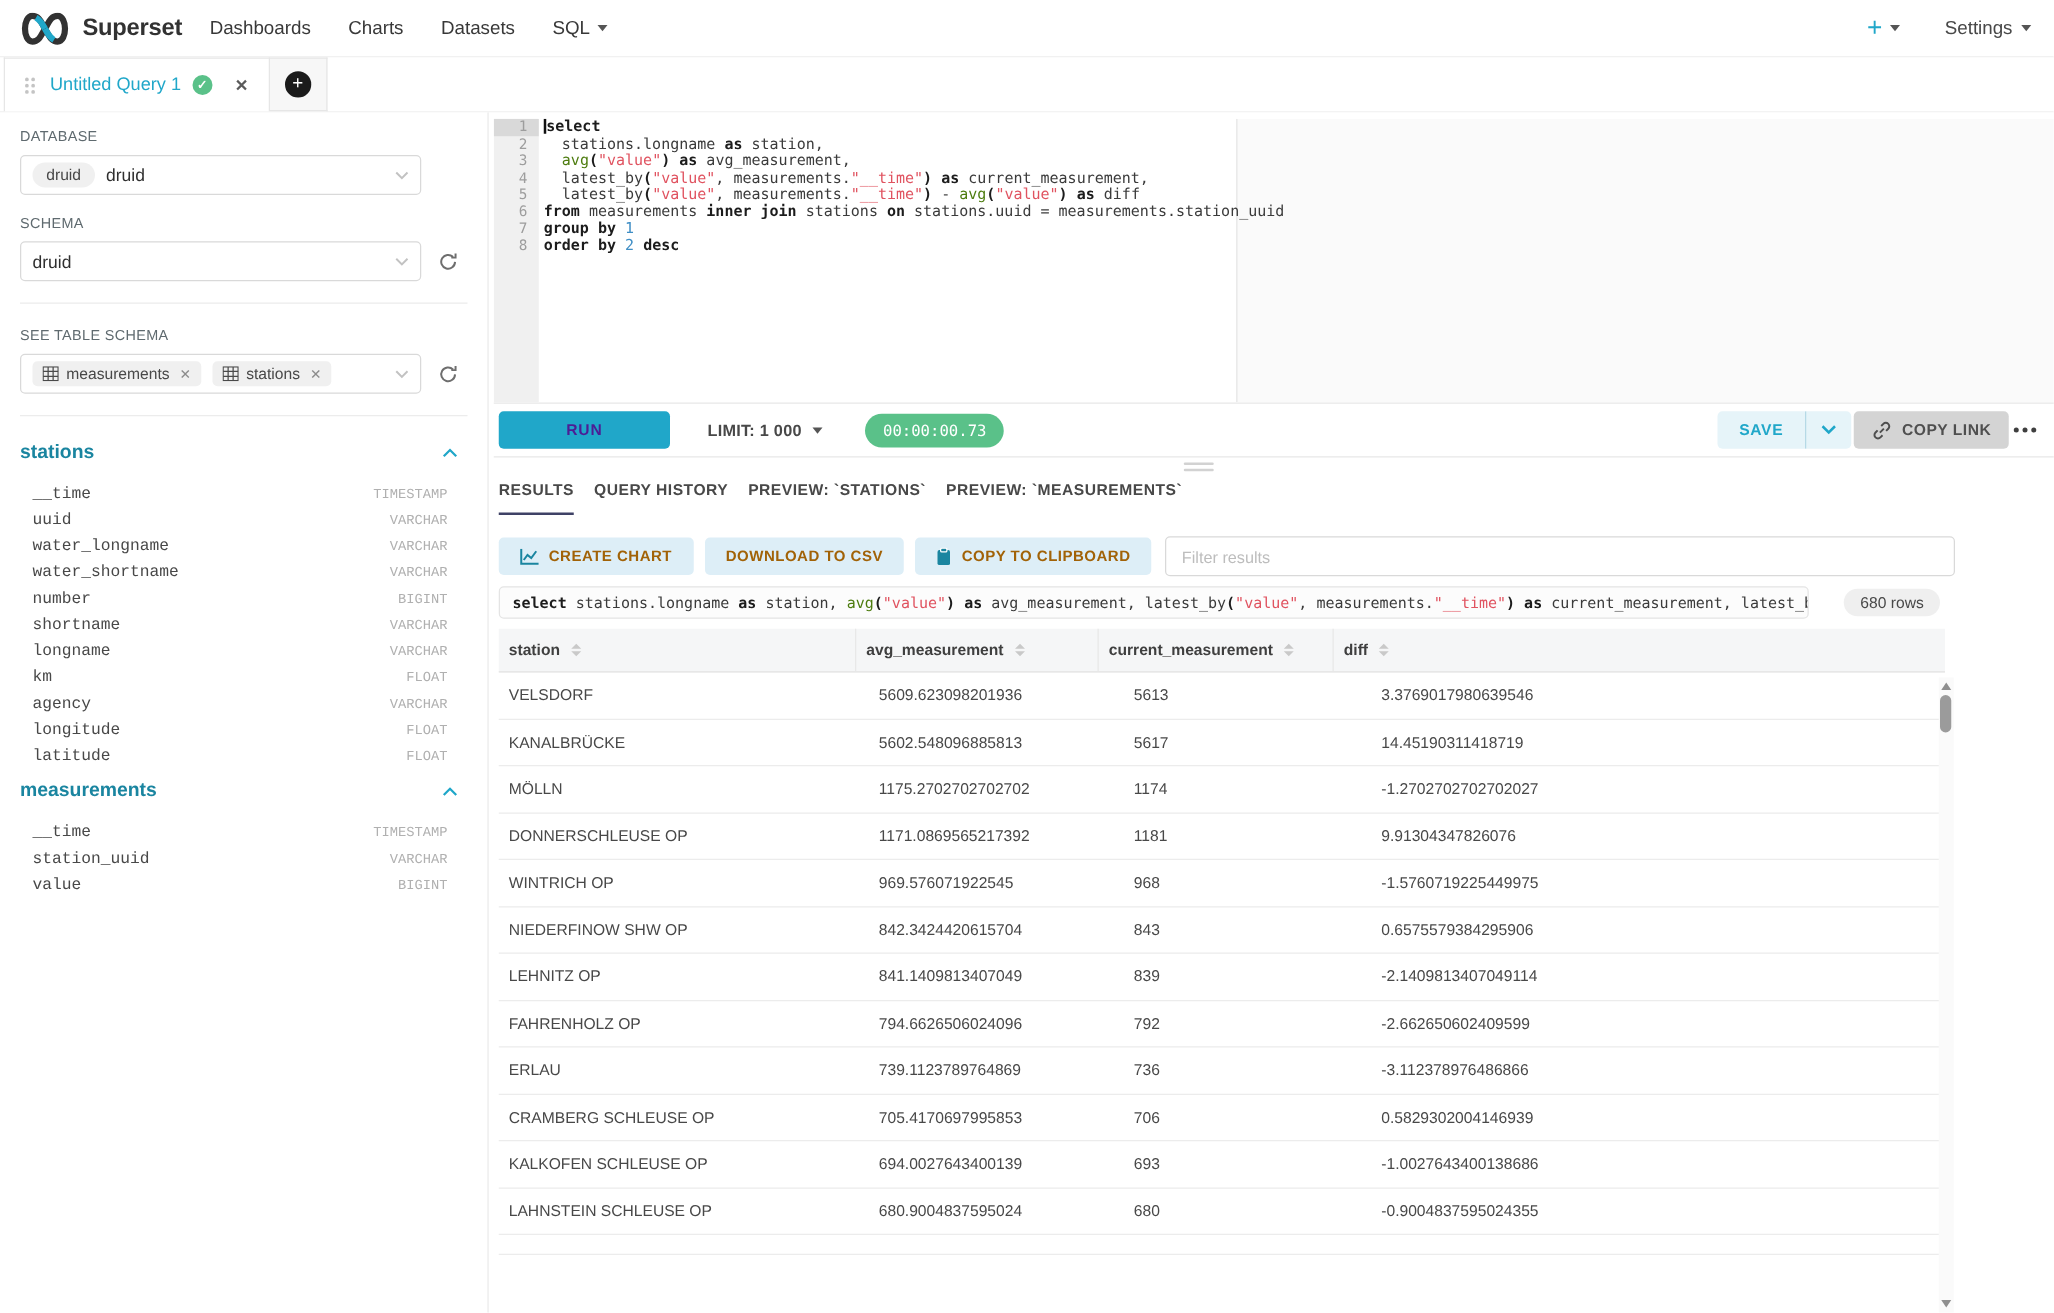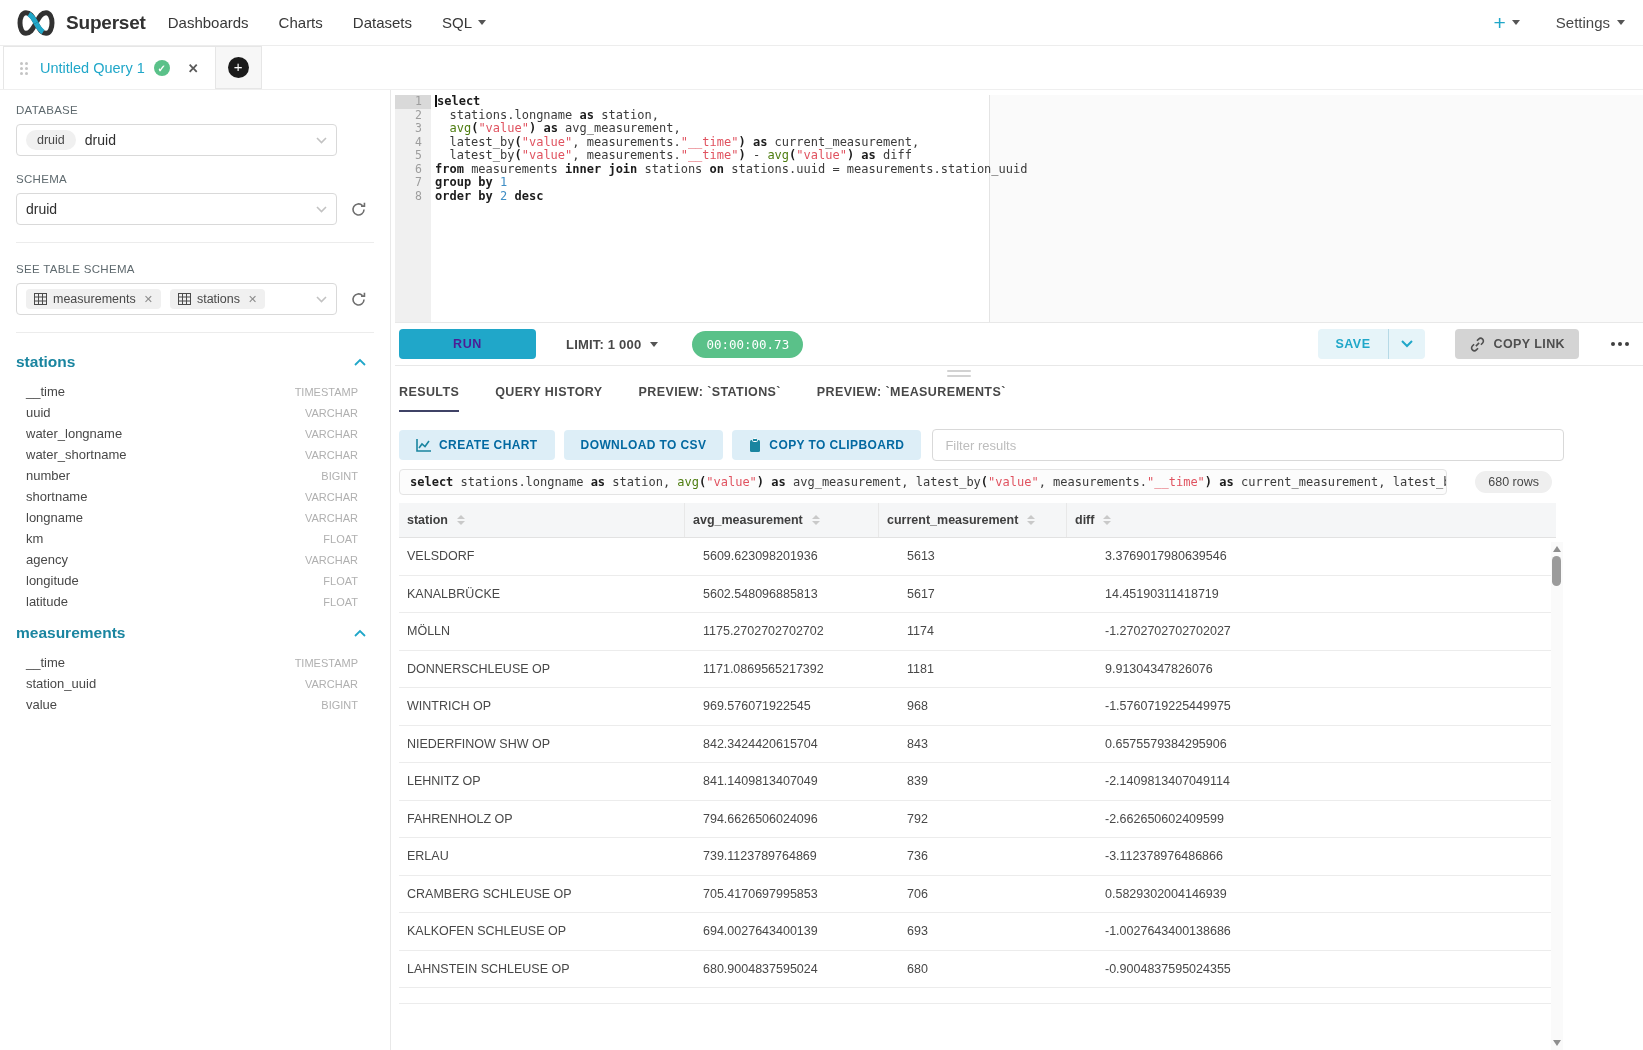--- a/index.html
+++ b/index.html
@@ -48,22 +48,22 @@
   .pill { background:#f0f0f0; border-radius:11px; padding:3px 11px; font-size:12.5px; color:#484848; }
   .sel-value { font-size:14px; color:#2f2f2f; }
   .tpill { background:#f0f0f0; border-radius:4px; padding:3px 8px; font-size:12.5px; color:#484848;
     display:flex; align-items:center; gap:6px; }
   .tpill .x { color:#8c8c8c; font-size:11px; margin-left:2px; cursor:pointer; }
   .refresh-btn { width:18px; margin-left:13px; cursor:pointer; flex:none; }
   .side-divider { border:none; border-top:1px solid #ececec; margin:6px 0 20px 0; }
   .tbl-head { display:flex; align-items:center; justify-content:space-between; width:350px;
     margin:2px 0 10px 0; cursor:pointer; }
   .tbl-head .tname { color:#1a85a0; font-size:15.5px; font-weight:bold; }
-  .col-row { display:flex; justify-content:space-between; align-items:center;
-    width:350px; height:21px; padding:0 8px 0 10px; }
+  .col-row { display:flex; justify-content:space-between; align-items:flex-end;
+    width:350px; height:21px; padding:0 8px 0 10px;font-family:Liberation Mono, monospace; }
   .col-name { font-size:13px; color:#484848; }
   .col-type { font-size:11px; color:#b0b0b0; }
   .tbl-block { margin-bottom:12px; }
 
   
   .content { position:absolute; top:90px; left:391px; right:0; bottom:0; background:#fff; }
 
   
   .editor { position:absolute; top:5px; left:4px; right:0; height:227px; overflow:hidden; }
   .gutter { position:absolute; top:0; left:0; width:36px; bottom:0; background:#f0f0f0; }
@@ -86,45 +86,45 @@
   .ed-toolbar { position:absolute; top:232px; left:4px; right:0; height:44px;
     border-top:1px solid #e8e8e8; border-bottom:1px solid #e8e8e8;
     display:flex; align-items:center; background:#fff; }
   .run-btn { width:137px; height:30px; margin-left:4px; background:#20a7c9; border:none; border-radius:4px;
     color:#4c1d95; font-size:12.5px; font-weight:bold; letter-spacing:.6px; cursor:pointer;
     font-family:"Liberation Sans",sans-serif; }
   .limit-group { display:flex; align-items:center; gap:9px; margin-left:30px; cursor:pointer; }
   .limit-text { font-size:13px; font-weight:bold; color:#484848; letter-spacing:.2px; }
   .timer-pill { margin-left:34px; background:#5ac189; color:#fff; border-radius:15px;
     font-size:12.5px; padding:6px 14px; font-family:"DejaVu Sans Mono",monospace; }
-  .ed-right { margin-left:auto; display:flex; align-items:center; gap:30px; margin-right:14px; }
+  .ed-right { margin-left:auto; display:flex; align-items:center; gap:2px; margin-right:14px; }
   .save-split { display:flex; align-items:stretch; height:30px; background:#e6f4f9; border-radius:4px; overflow:hidden; }
   .save-main { display:flex; align-items:center; padding:0 17px; color:#20a7c9; font-size:12.5px;
     font-weight:bold; letter-spacing:.5px; cursor:pointer; }
   .save-split .split-divider { width:1px; background:#b6d9e6; }
   .save-caret { width:36px; display:flex; align-items:center; justify-content:center; cursor:pointer; }
   .copylink-btn { display:flex; align-items:center; gap:8px; height:30px; padding:0 14px;
     background:#d4d4d4; border-radius:4px; color:#4f4f4f; font-size:12.5px; font-weight:bold;
     letter-spacing:.4px; cursor:pointer; }
   .dots3 { display:flex; gap:3px; margin-left:2px; cursor:pointer; }
   .dots3 i { width:4px; height:4px; background:#3f3f3f; border-radius:50%; }
 
   
   .pane-grip { position:absolute; top:280px; left:556px; width:24px; cursor:row-resize; }
   .pane-grip i { display:block; height:2px; background:#d2d2d2; margin-bottom:3px; border-radius:1px; }
 
   
   .south { position:absolute; top:288px; left:8px; right:0; bottom:0; }
-  .res-tabs { display:flex; gap:36px; padding-top:7px; }
+  .res-tabs { display:flex; gap:16px; padding-top:7px; }
   .res-tab { font-size:12.5px; font-weight:bold; color:#484848; letter-spacing:.4px;
     padding-bottom:11px; cursor:pointer; }
   .res-tab.active { border-bottom:2.5px solid #3f4266; }
   .actions-row { display:flex; align-items:center; gap:9px; margin-top:17px; width:1165px; }
   .action-btn { display:flex; align-items:center; gap:8px; height:30px; padding:0 17px;
-    background:#ddeef7; border:none; border-radius:4px; color:#0369a1; font-size:12px; font-weight:bold;
+    background:#ddeef7; border:none; border-radius:4px; color:#a16207; font-size:12px; font-weight:bold;
     letter-spacing:.4px; cursor:pointer; font-family:"Liberation Sans",sans-serif; }
   .filter-input { flex:1; height:32px; border:1px solid #d9d9d9; border-radius:4px;
     padding:0 12px; font-size:13px; color:#484848; margin-left:2px;
     font-family:"Liberation Sans",sans-serif; }
   .filter-input::placeholder { color:#bdbdbd; }
   .preview-row { display:flex; align-items:center; margin-top:8px; width:1153px; }
   .query-preview { flex:1; border:1px solid #e4e4e4; border-radius:4px; background:#fcfcfc;
     padding:5px 10px; font-size:12px; font-family:"DejaVu Sans Mono",monospace;
     white-space:pre; overflow:hidden; }
   .rows-badge { margin-left:28px; background:#efefef; border-radius:12px; padding:4px 13px;

